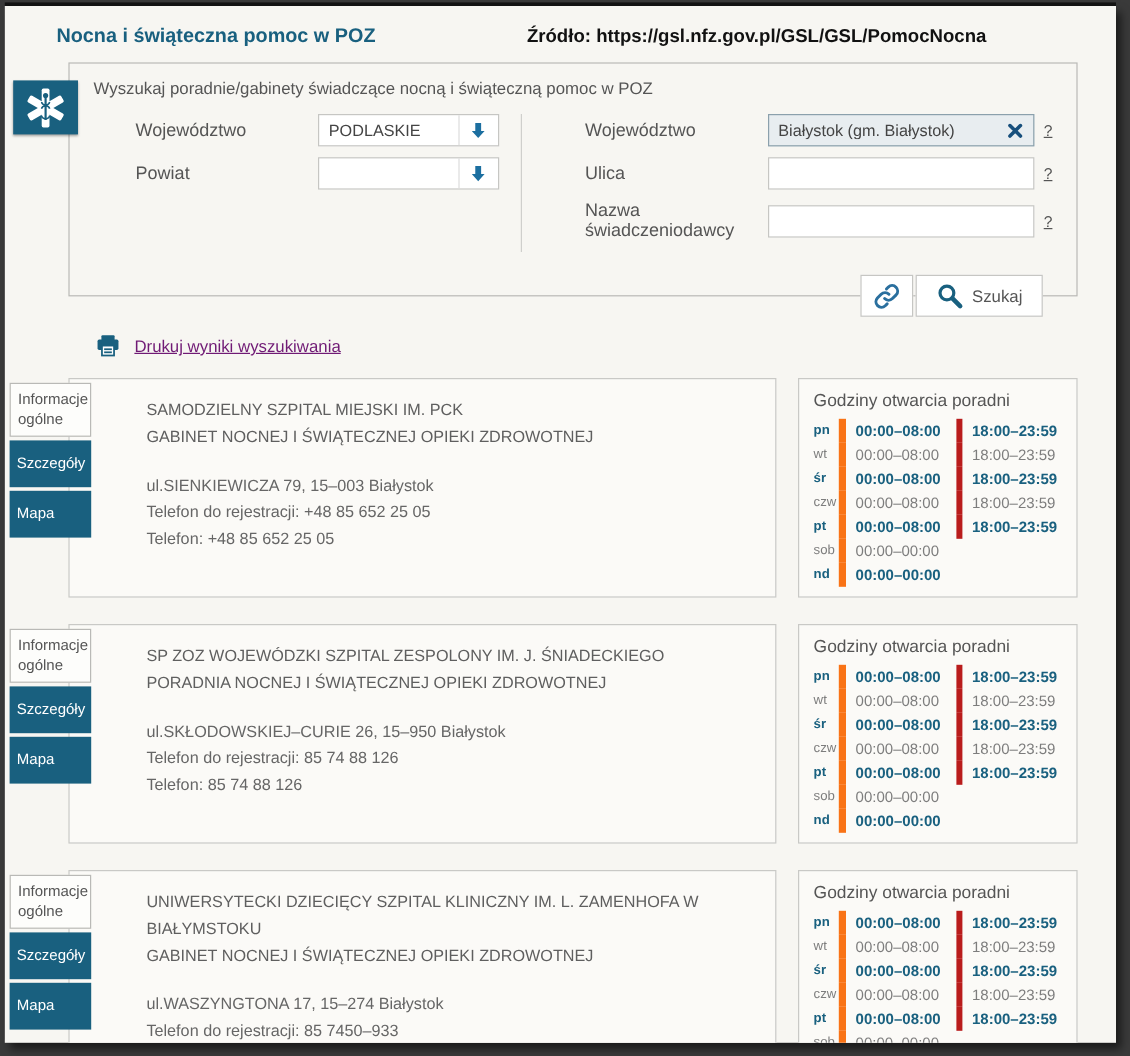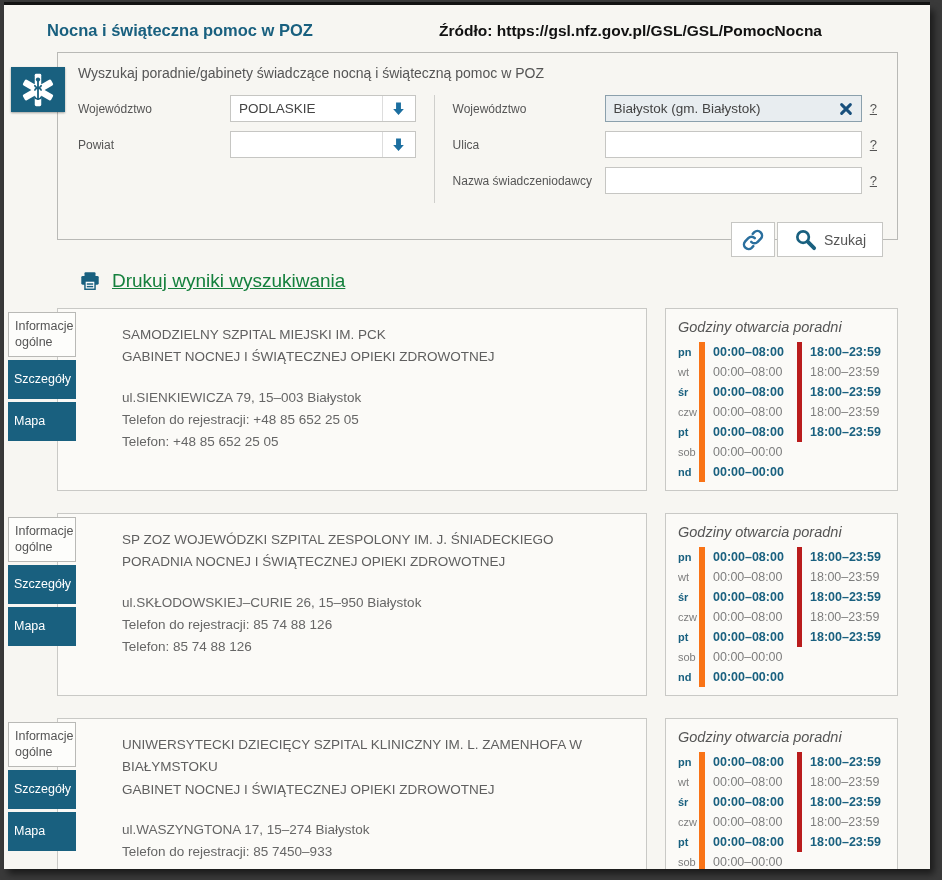--- a/index.html
+++ b/index.html
@@ -32,56 +32,56 @@
     position:absolute; left:-47px; top:14px;
     width:54px; height:45px; background:#19607f;
     display:flex; align-items:center; justify-content:center;
     box-shadow:0 1px 2px rgba(0,0,0,.35);
   }
   .panel-title { color:#555; font-size:14px; margin-bottom:14px; }
   .form-cols { display:flex; }
   .col-left { width:44.5%; padding-right:18px; }
   .col-right { flex:1; border-left:1px solid #cfcfcc; padding-left:18px; }
   .frow { display:flex; align-items:center; margin-bottom:9px; }
-  .frow label { width:152px; flex:none; color:#555; font-size:12px; }
+  .frow label { width:152px; flex:none; color:#555; font-size:15px;margin-left:35px; }
   .ctl { flex:1; height:27px; background:#fff; border:1px solid #c6c6c3; display:flex; align-items:center; }
   .ctl .val { flex:1; padding:0 8px; font-size:13.5px; color:#444; white-space:nowrap; overflow:hidden; }
   .ctl .arrowbox { width:33px; height:100%; border-left:1px solid #ddd; display:flex; align-items:center; justify-content:center; cursor:pointer; }
   .ctl.combo-selected { background:#e8edf0; border-color:#8ba0ac; }
   .ctl .xbox { width:30px; height:100%; display:flex; align-items:center; justify-content:center; cursor:pointer; }
   input.txt { flex:1; height:27px; border:1px solid #c6c6c3; background:#fff; padding:0 8px; font-size:13.5px; color:#444; font-family:inherit; }
   .help { margin-left:8px; color:#555; font-size:13px; text-decoration:underline; flex:none; }
-  .btnrow { position:absolute; right:14px; bottom:-18px; display:flex; gap:2px; }
+  .btnrow { position:absolute; right:28px; bottom:-18px; display:flex; gap:2px; }
   .btn { background:#fff; border:1px solid #c6c6c3; height:35px; display:flex; align-items:center; justify-content:center; cursor:pointer; }
   .btn.link-btn { width:44px; }
   .btn.search-btn { width:106px; gap:7px; color:#555; font-size:14px; }
   
   .printline { display:flex; align-items:center; gap:10px; margin:30px 32px 16px 74px; }
-  .printline a { color:#15803d; font-size:19px; }
+  .printline a { color:#701a75; font-size:14px; }
   
   .result-row { position:relative; margin:0 32px 22px 53px; padding-left:0; display:flex; }
   .tabs { position:absolute; left:-49px; top:4px; width:68px; }
   .tab { font-size:12.5px; padding:5px 6px; margin-bottom:3px; cursor:pointer; line-height:1.3; }
   .tab.active { background:#fdfdfb; border:1px solid #b9b9b6; color:#555; position:relative; z-index:2; }
   .tab.teal { background:#19607f; color:#fff; height:39px; display:flex; align-items:center; }
   .fac-card {
     flex:1; margin-right:18px;
     border:1px solid #c9c9c6; background:#fbfaf7;
     padding:15px 18px 15px 64px;
     min-height:158px;
   }
   .fac-name { color:#5f5f5f; font-size:13.5px; line-height:1.65; }
   .fac-contact { margin-top:18px; color:#666; font-size:13.5px; line-height:1.65; }
   .hours-card {
     width:233px; flex:none;
     border:1px solid #c9c9c6; background:#fbfaf7;
     padding:10px 12px 8px 12px;
     align-self:flex-start;
   }
-  .hours-title { color:#555; font-size:14.5px; margin-bottom:7px;font-style:italic; }
+  .hours-title { color:#555; font-size:14.5px; margin-bottom:7px; }
   .hrow { display:flex; align-items:center; height:20px; font-size:12.5px; color:#7d7d7d; }
   .hrow .hday { width:27px; flex:none; font-size:11px; border-right:6px solid #f97316; height:100%; display:flex; align-items:center; }
   .hrow .ht1 { width:92px; flex:none; padding-left:8px; height:100%; display:flex; align-items:center; }
   .hrow .ht2 { flex:1; padding-left:8px; border-left:5px solid #b91c1c; height:100%; display:flex; align-items:center; }
   .hrow .ht2.empty { border-left:none; }
   .hrow.hl, .hrow.hl .hday { color:#19607f; font-weight:bold; }
   svg { display:block; }
 </style>
 </head>
 <body>

